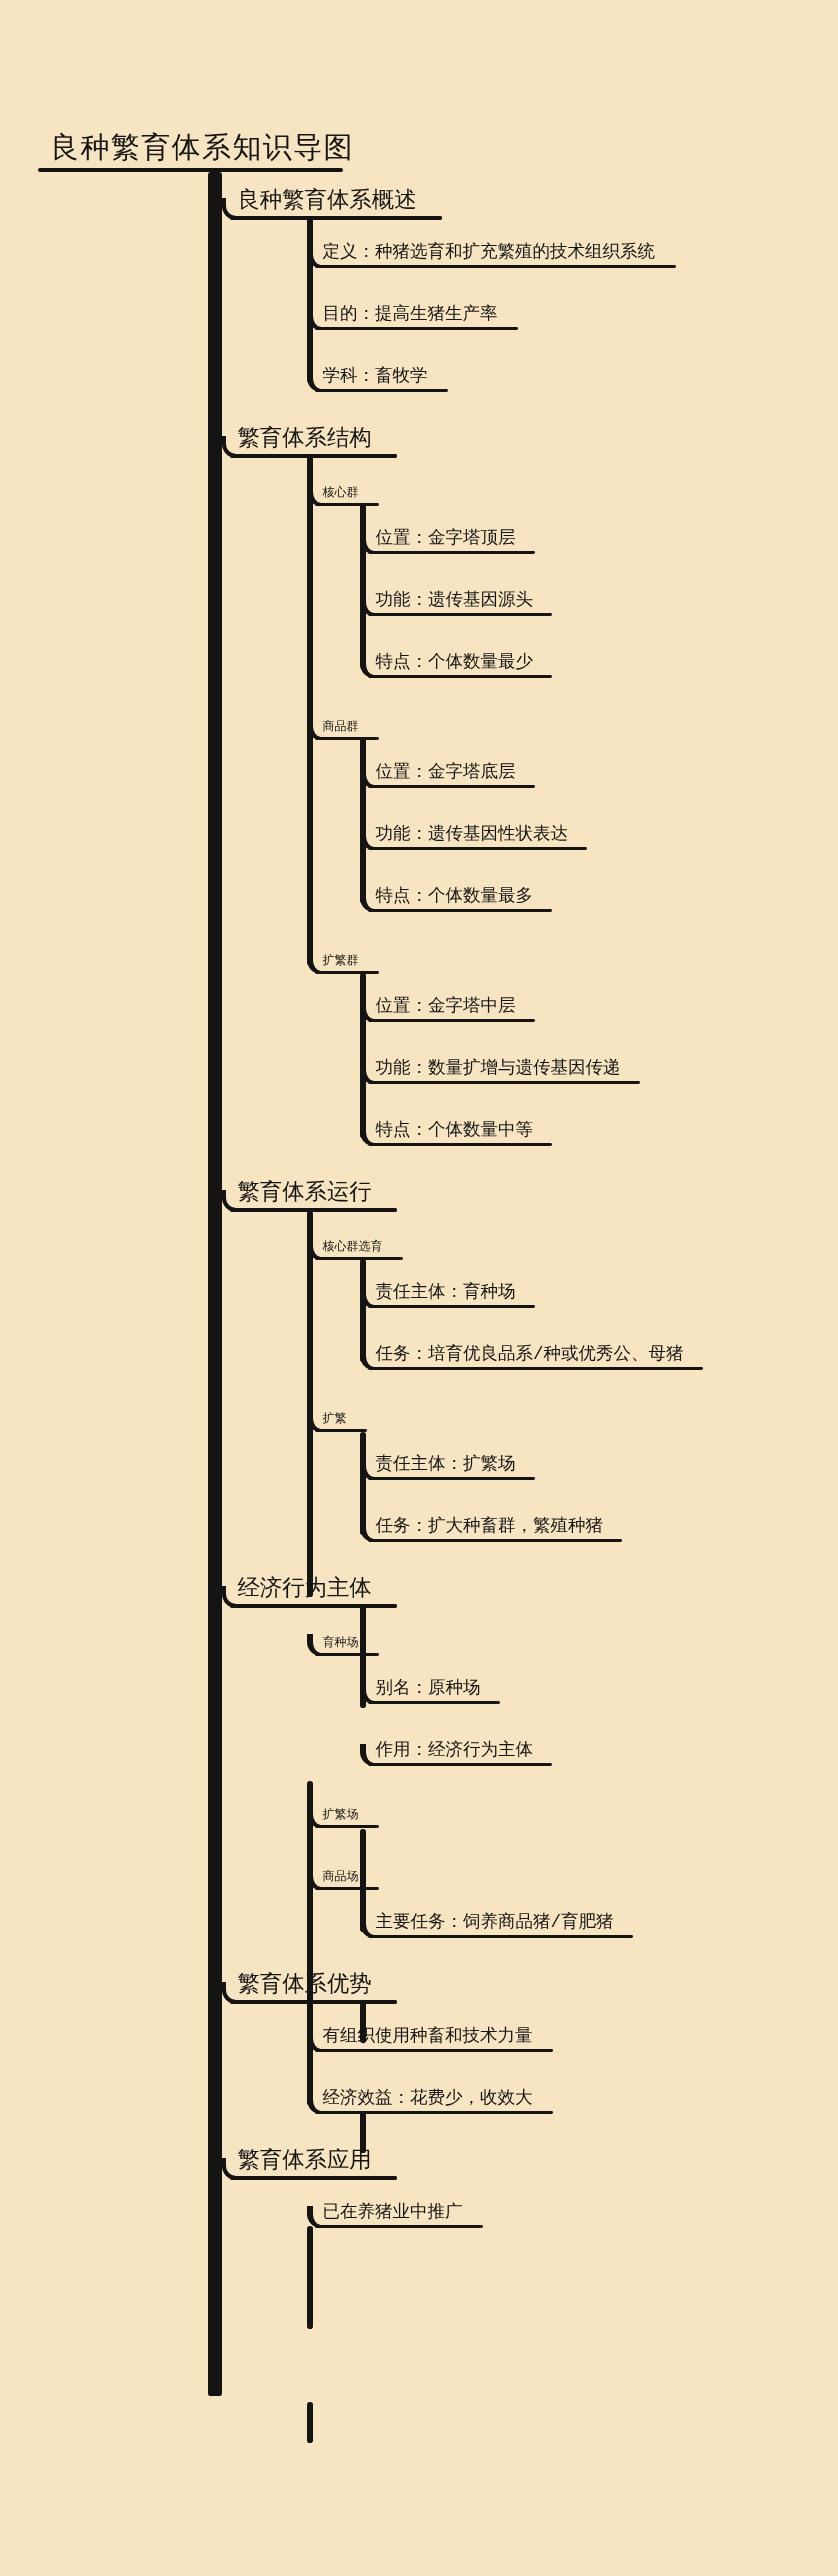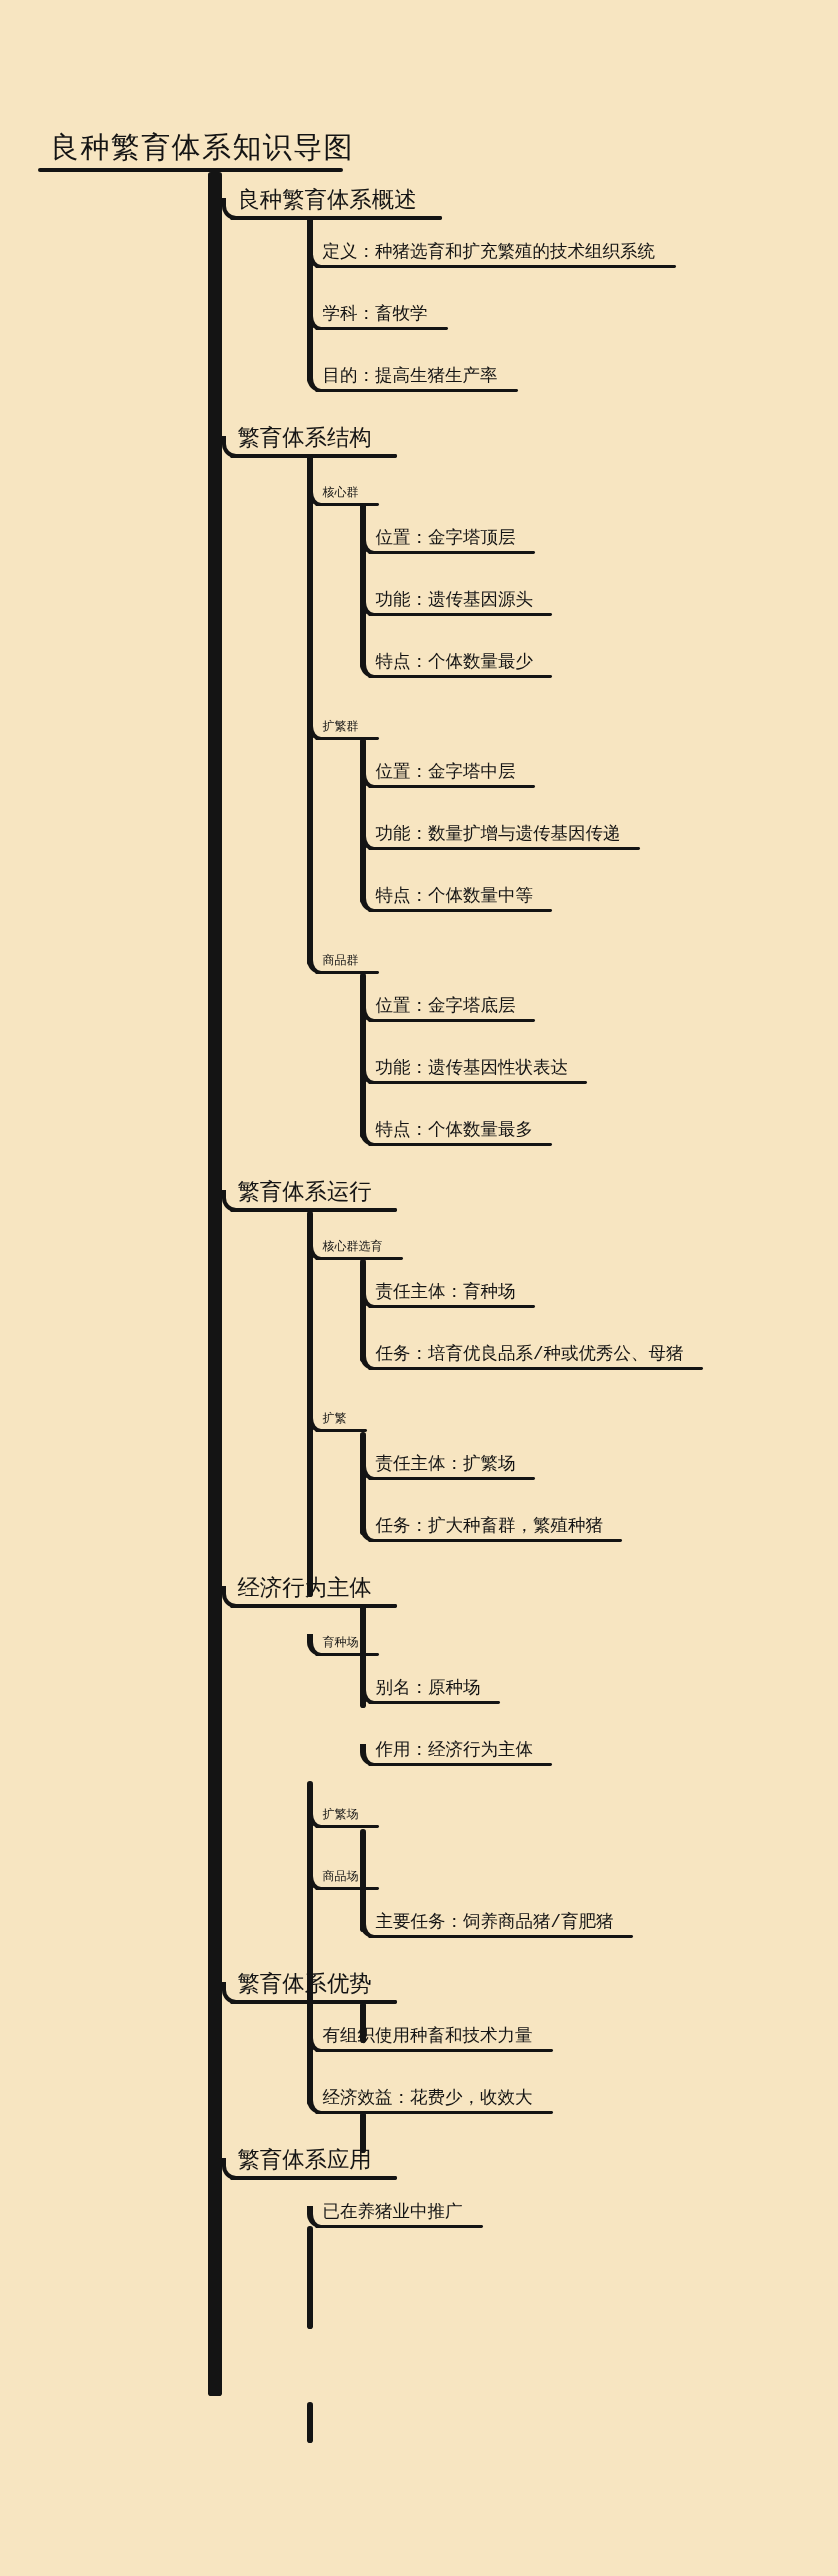--- a/index.html
+++ b/index.html
@@ -88,28 +88,28 @@
           <span class="label">良种繁育体系概述</span>
         </div>
         <div class="children">
           <div class="node lvl2 leaf">
             <div class="row">
               <span class="label">定义：种猪选育和扩充繁殖的技术组织系统</span>
             </div>
           </div>
           <div class="node lvl2 leaf">
             <div class="row">
+              <span class="label">目的：提高生猪生产率</span>
+            </div>
+          </div>
+          <div class="node lvl2 leaf">
+            <div class="row">
               <span class="label">学科：畜牧学</span>
             </div>
           </div>
-          <div class="node lvl2 leaf">
-            <div class="row">
-              <span class="label">目的：提高生猪生产率</span>
-            </div>
-          </div>
         </div>
       </div>
       <div class="node lvl1">
         <div class="row">
           <span class="label">繁育体系结构</span>
         </div>
         <div class="children">
           <div class="node lvl2">
             <div class="row">
               <span class="label">核心群</span>
@@ -127,58 +127,58 @@
               </div>
               <div class="node lvl3 leaf">
                 <div class="row">
                   <span class="label">特点：个体数量最少</span>
                 </div>
               </div>
             </div>
           </div>
           <div class="node lvl2">
             <div class="row">
+              <span class="label">商品群</span>
+            </div>
+            <div class="children">
+              <div class="node lvl3 leaf">
+                <div class="row">
+                  <span class="label">位置：金字塔底层</span>
+                </div>
+              </div>
+              <div class="node lvl3 leaf">
+                <div class="row">
+                  <span class="label">功能：遗传基因性状表达</span>
+                </div>
+              </div>
+              <div class="node lvl3 leaf">
+                <div class="row">
+                  <span class="label">特点：个体数量最多</span>
+                </div>
+              </div>
+            </div>
+          </div>
+          <div class="node lvl2">
+            <div class="row">
               <span class="label">扩繁群</span>
             </div>
             <div class="children">
               <div class="node lvl3 leaf">
                 <div class="row">
                   <span class="label">位置：金字塔中层</span>
                 </div>
               </div>
               <div class="node lvl3 leaf">
                 <div class="row">
                   <span class="label">功能：数量扩增与遗传基因传递</span>
                 </div>
               </div>
               <div class="node lvl3 leaf">
                 <div class="row">
                   <span class="label">特点：个体数量中等</span>
-                </div>
-              </div>
-            </div>
-          </div>
-          <div class="node lvl2">
-            <div class="row">
-              <span class="label">商品群</span>
-            </div>
-            <div class="children">
-              <div class="node lvl3 leaf">
-                <div class="row">
-                  <span class="label">位置：金字塔底层</span>
-                </div>
-              </div>
-              <div class="node lvl3 leaf">
-                <div class="row">
-                  <span class="label">功能：遗传基因性状表达</span>
-                </div>
-              </div>
-              <div class="node lvl3 leaf">
-                <div class="row">
-                  <span class="label">特点：个体数量最多</span>
                 </div>
               </div>
             </div>
           </div>
         </div>
       </div>
       <div class="node lvl1">
         <div class="row">
           <span class="label">繁育体系运行</span>
         </div>

